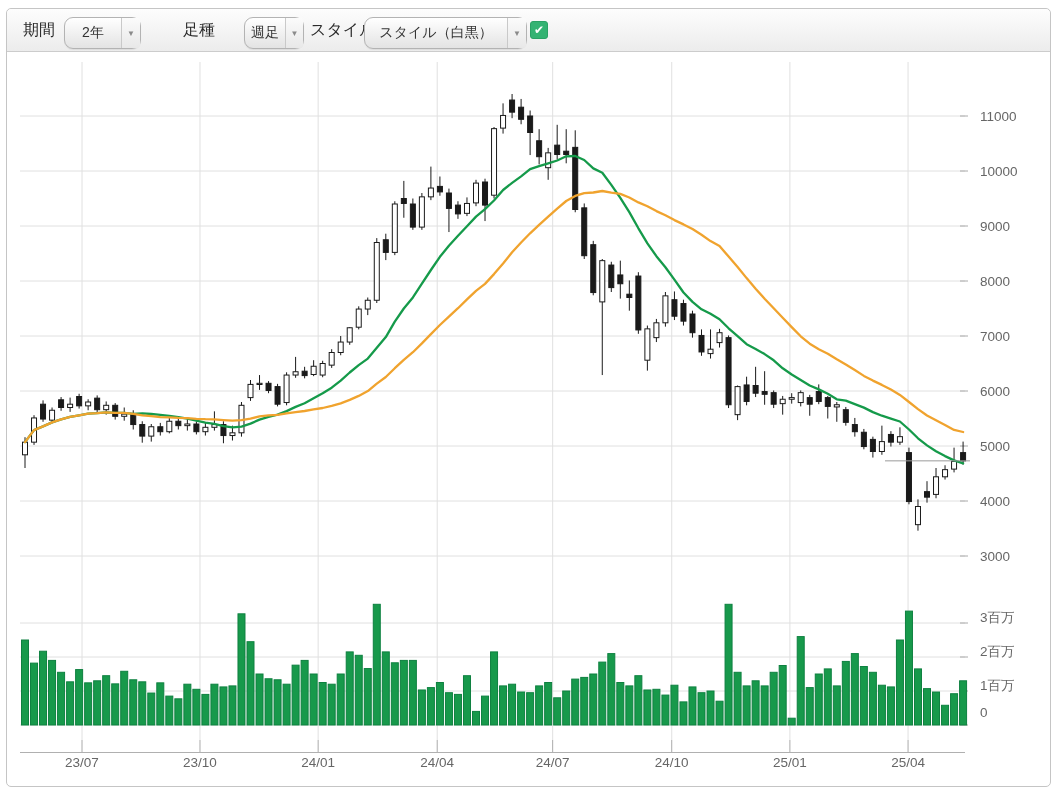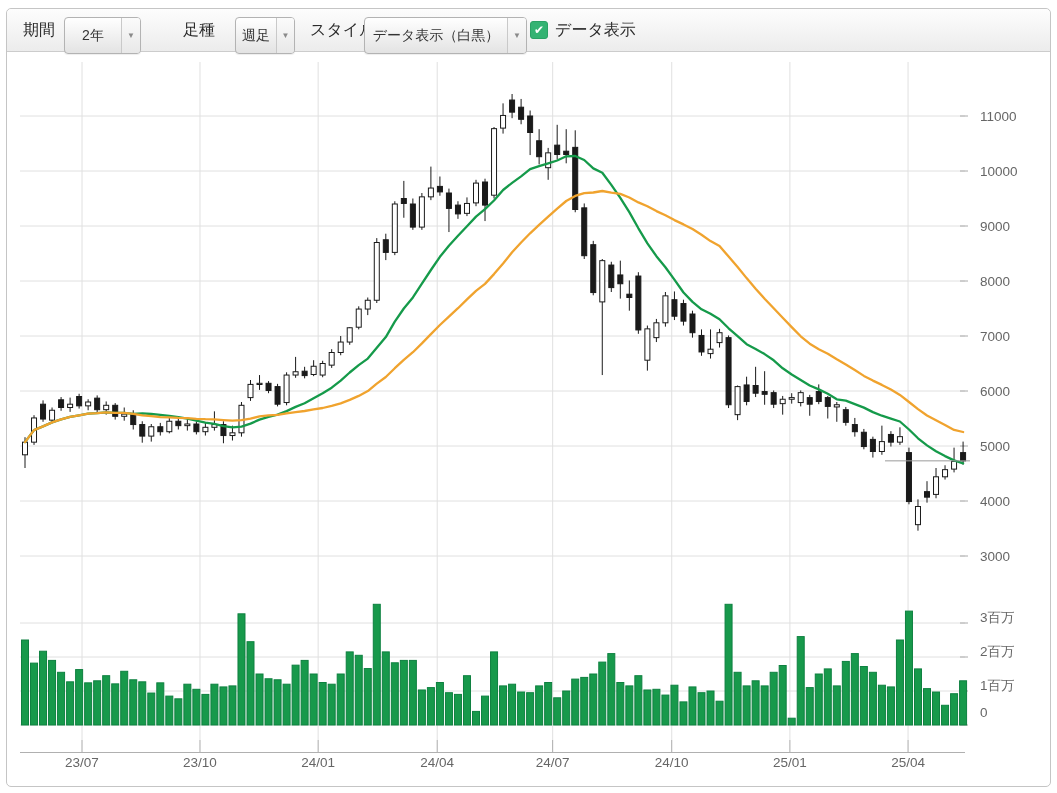--- a/index.html
+++ b/index.html
@@ -2,22 +2,22 @@
 <html><head>
 <meta charset="utf-8">
 <style>
   html,body{margin:0;padding:0;background:#fff;width:1057px;height:793px;overflow:hidden;
     font-family:"Liberation Sans","DejaVu Sans",sans-serif;}
   .widget{position:absolute;left:6px;top:8px;width:1045px;height:779px;box-sizing:border-box;
     border:1px solid #c5c5c5;border-radius:5px;background:#fff;}
   .toolbar{position:relative;height:42px;border-bottom:1px solid #cccccc;border-radius:5px 5px 0 0;
     background:linear-gradient(#fdfdfd,#ececec);}
   .tb-label{position:absolute;top:0;height:42px;line-height:42px;font-size:16px;color:#2b2b2b;white-space:nowrap;}
-  .dd{position:absolute;top:8px;height:37px;box-sizing:border-box;display:flex;align-items:stretch;
-    border:1px solid #b3b3b3;border-radius:4px;background:linear-gradient(#ffffff,#e3e3e3);
+  .dd{position:absolute;top:8px;height:32px;box-sizing:border-box;display:flex;align-items:stretch;
+    border:1px solid #b3b3b3;border-radius:9px;background:linear-gradient(#ffffff,#e3e3e3);
     box-shadow:0 1px 1px rgba(0,0,0,0.07);cursor:pointer;}
   .dd-value{flex:1;display:flex;align-items:center;justify-content:center;font-size:14px;color:#333;
     padding:0 6px;white-space:nowrap;}
   .dd-arrow{width:18px;display:flex;align-items:center;justify-content:center;border-left:1px solid #c9c9c9;
     color:#8a8a8a;font-size:8px;background:linear-gradient(#fbfbfb,#e8e8e8);border-radius:0 3px 3px 0;}
   .checkbox{position:absolute;top:12px;width:18px;height:18px;box-sizing:border-box;border-radius:3px;
     background:#34b373;border:1px solid #2aa265;color:#fff;font-size:12px;font-weight:bold;
     display:flex;align-items:center;justify-content:center;cursor:pointer;}
   #chart{position:absolute;left:0;top:0;}
   svg text{fill:#666;font-size:13.5px;}
@@ -27,33 +27,32 @@
 <body>
 
 <div class="widget">
   <div class="toolbar">
     <span class="tb-label" style="left:16px">期間</span>
     <div class="dd" style="left:57px;width:77px">
       <span class="dd-value">2年</span>
       <span class="dd-arrow">▼</span>
     </div>
     <span class="tb-label" style="left:176px">足種</span>
-    <div class="dd" style="left:228px;width:60px">
+    <div class="dd" style="left:237px;width:60px">
       <span class="dd-value">週足</span>
       <span class="dd-arrow">▼</span>
     </div>
     <span class="tb-label" style="left:303px">スタイル</span>
     <div class="dd" style="left:357px;width:163px">
-      <span class="dd-value">データ表示（白黒）</span>
+      <span class="dd-value">スタイル（白黒）</span>
       <span class="dd-arrow">▼</span>
     </div>
     <div class="checkbox" style="left:523px">
       <span>✔</span>
     </div>
-    <span class="tb-label" style="left:548px;font-size:16px">データ表示</span>
   </div>
 </div>
 
 <svg id="chart" width="1057" height="793" viewBox="0 0 1057 793">
     <line x1="82.0064" y1="62" x2="82.0064" y2="740" stroke="#e0e0e0" stroke-width="1"></line>
     <line x1="82.0064" y1="740" x2="82.0064" y2="752.5" stroke="#aaaaaa" stroke-width="1"></line>
     <text x="82.0064" y="767" class="date">23/07</text>
     <line x1="199.98799999999997" y1="62" x2="199.98799999999997" y2="740" stroke="#e0e0e0" stroke-width="1"></line>
     <line x1="199.98799999999997" y1="740" x2="199.98799999999997" y2="752.5" stroke="#aaaaaa" stroke-width="1"></line>
     <text x="199.98799999999997" y="767" class="date">23/10</text>

